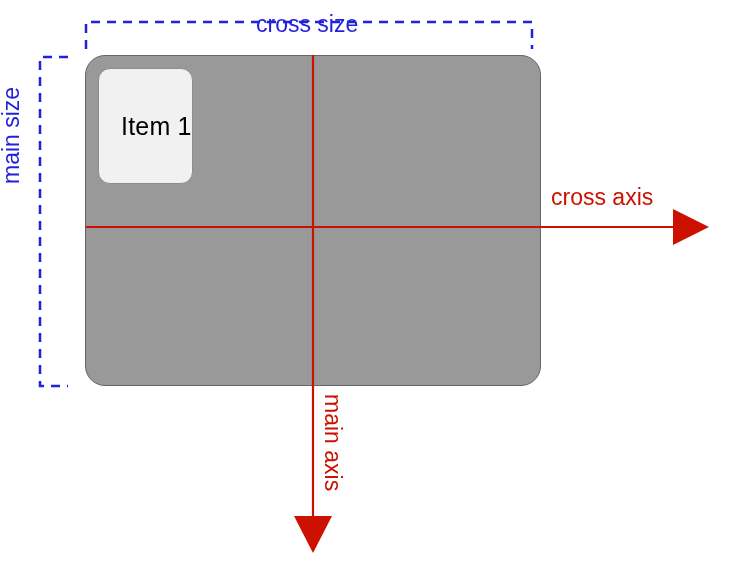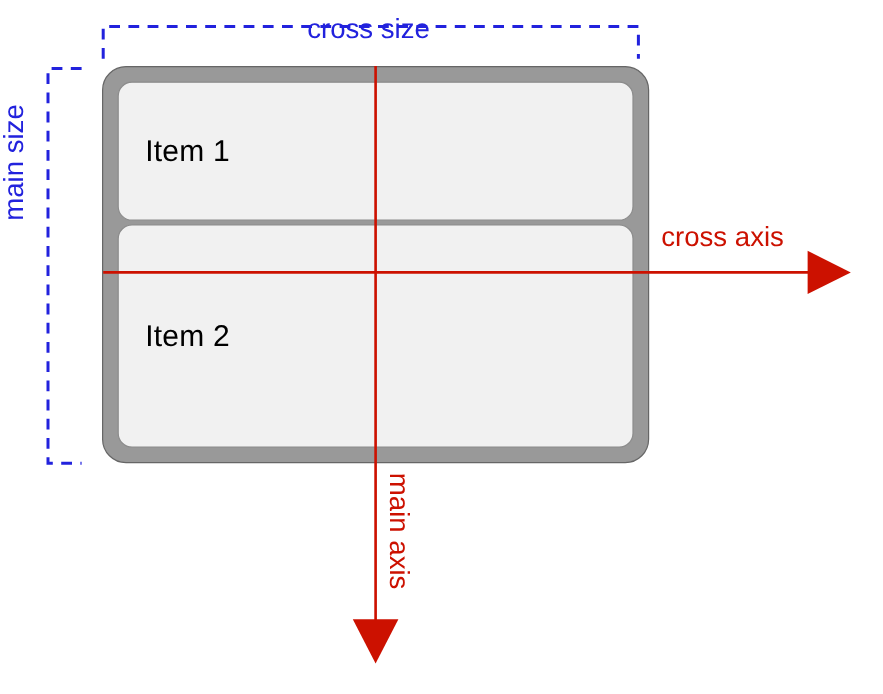--- a/index.html
+++ b/index.html
@@ -31,21 +31,21 @@
     left: 85px;
     top: 55px;
     width: 456px;
     height: 331px;
     box-sizing: border-box;
     background: #999999;
     border: 1px solid #666666;
     border-radius: 20px;
     padding: 12px;
     display: flex;
-    flex-direction: column;
+    flex-direction: row;
     justify-content: space-between;
   }
   .flex-item {
     box-sizing: border-box;
     background: #f1f1f1;
     border: 1px solid #8c8c8c;
     border-radius: 12px;
     display: flex;
     align-items: center;
     padding-left: 22px;
@@ -93,23 +93,20 @@
       <path d="M 86 49 L 86 22 L 532 22 L 532 49"></path>
 
       <path d="M 68 57 L 40 57 L 40 386 L 68 386"></path>
     </g>
   </svg>
 
   <div class="flex-container">
     <div class="flex-item item-1">
       <span>Item 1</span>
     </div>
-    <div class="flex-item item-2">
-      <span>Item 2</span>
-    </div>
   </div>
 
   <svg class="svg-layer" viewBox="0 0 736 578" xmlns="http://www.w3.org/2000/svg">
 
     <g>
       <line x1="86" y1="227" x2="681" y2="227" stroke="#cc1100" stroke-width="2.2"></line>
       <polygon points="673,209 673,245 709,227" fill="#cc1100"></polygon>
     </g>
 
     <g>

